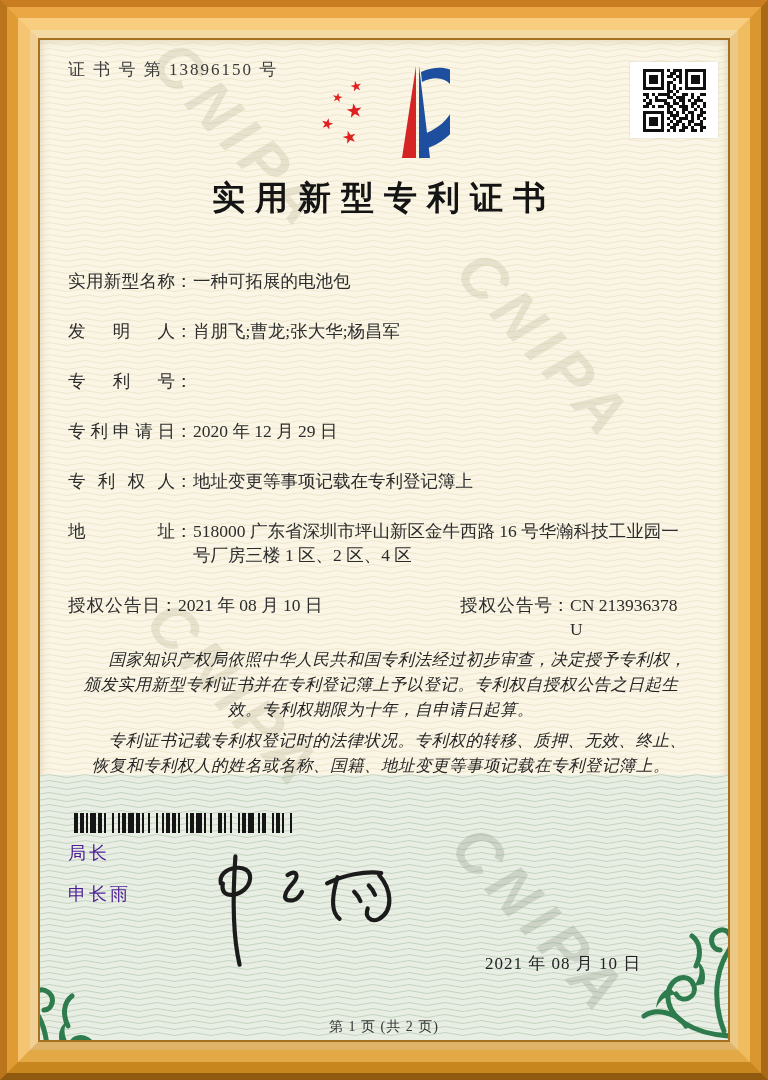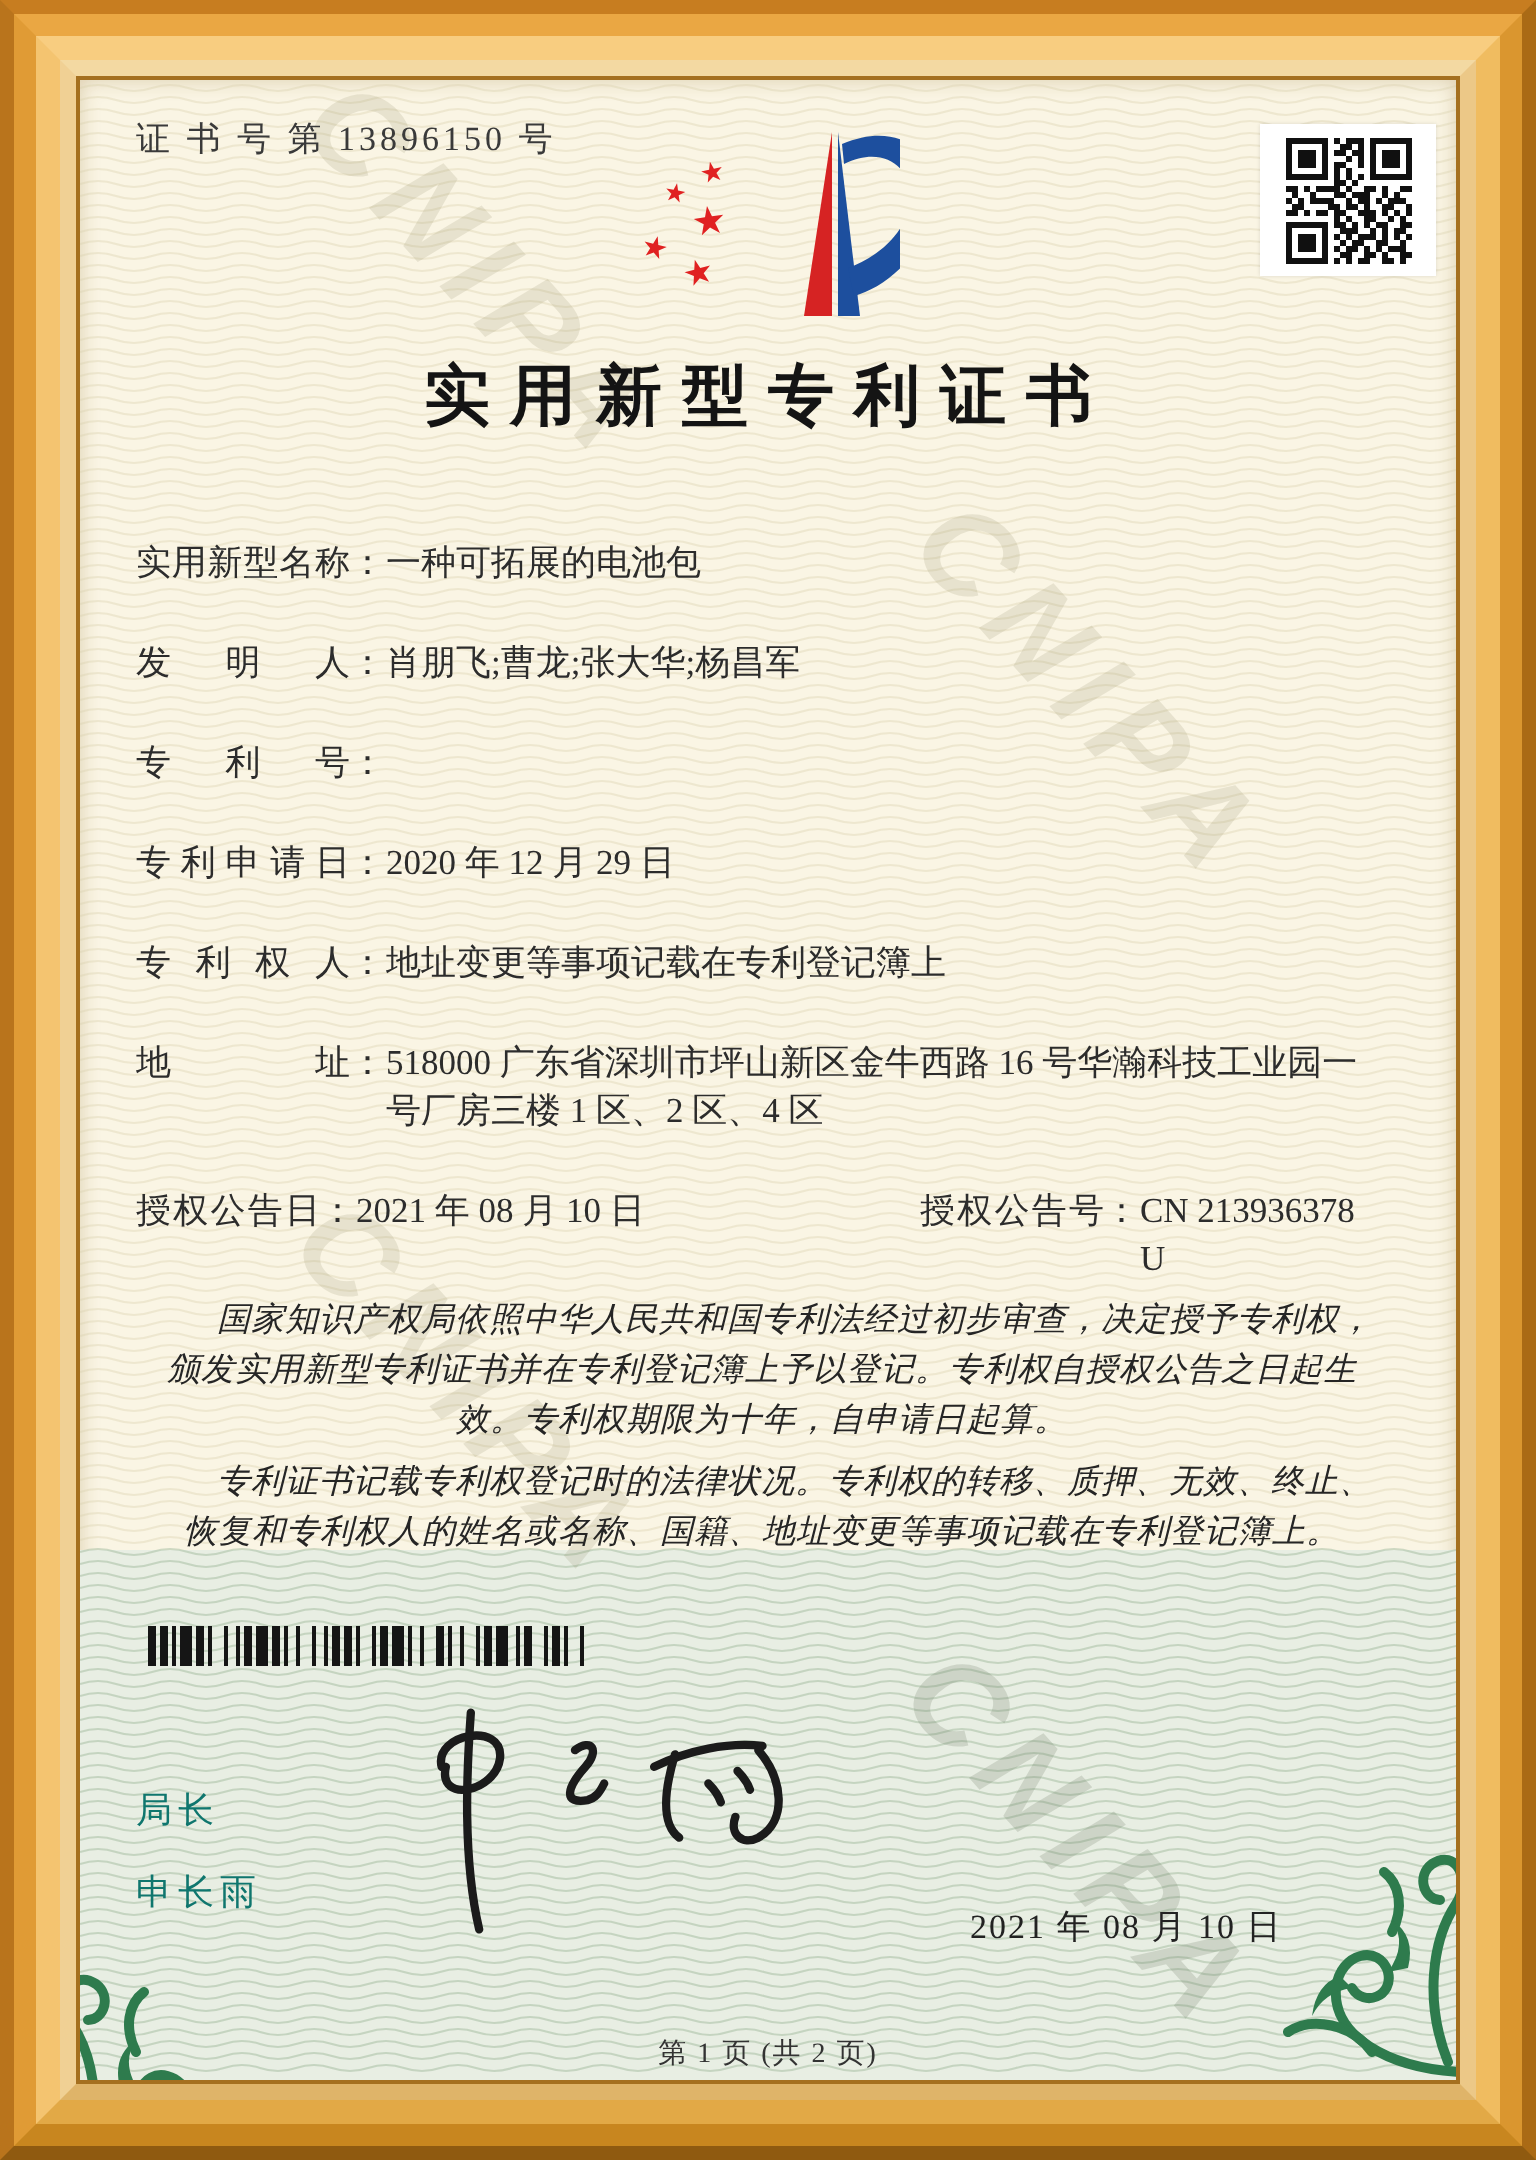--- a/index.html
+++ b/index.html
@@ -45,21 +45,21 @@
   .fsep{flex:0 0 18px;}
   .fvalue{flex:1;}
   .grant-row{display:flex;line-height:24px;margin-bottom:4px;gap:36px;}
   .g1{flex:0 0 356px;display:flex;}
   .g2{flex:1;display:flex;}
   .glabel{flex:0 0 92px;text-align:justify;text-align-last:justify;}
   .paras p{margin:6px 0 0 0;font-size:16.5px;line-height:25px;text-indent:2em;
            font-style:italic;letter-spacing:.5px;color:#252525;text-align:center;}
   
   .barcode{position:absolute;z-index:2;left:34px;top:773px;height:20px;}
-  .signer{position:absolute;z-index:2;left:28px;top:853px;font-size:18px;letter-spacing:3px;color:#0f766e;}
+  .signer{position:absolute;z-index:2;left:28px;top:801px;font-size:18px;letter-spacing:3px;color:#4c1d95;}
   .signer div{margin-bottom:17px;}
   .sig{position:absolute;z-index:2;left:135px;top:808px;}
   .issue-date{position:absolute;z-index:2;left:445px;top:912px;font-size:17px;letter-spacing:1px;color:#222;}
   .page-footer{position:absolute;z-index:2;left:0;top:978px;width:100%;text-align:center;
                font-size:14px;letter-spacing:1px;color:#333;}
   .flourish{position:absolute;z-index:1;}
   .fl-right{right:-6px;top:866px;}
   .fl-left{left:-10px;top:926px;transform:scaleX(-1);}
 </style>
 </head>

